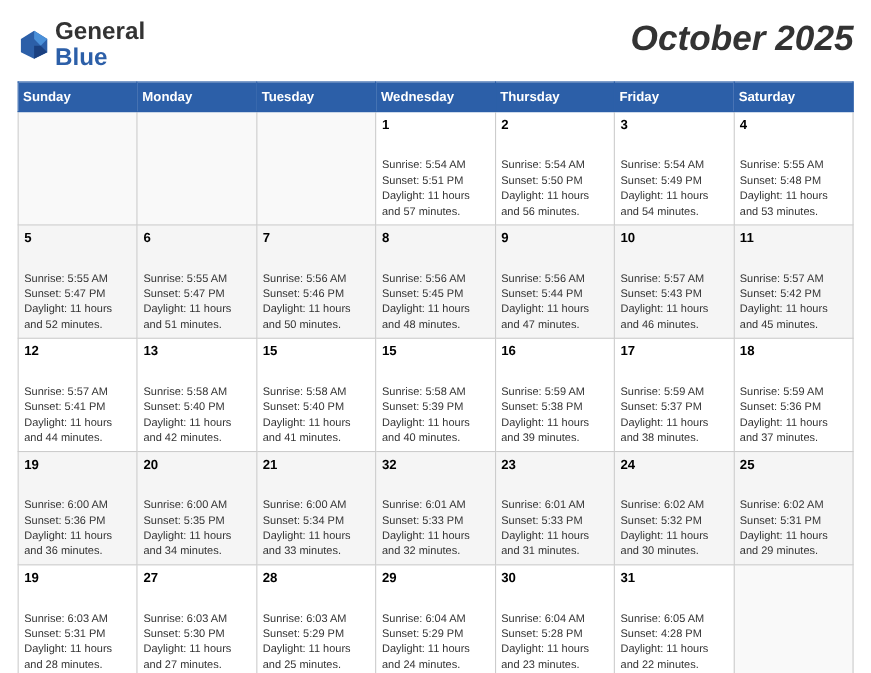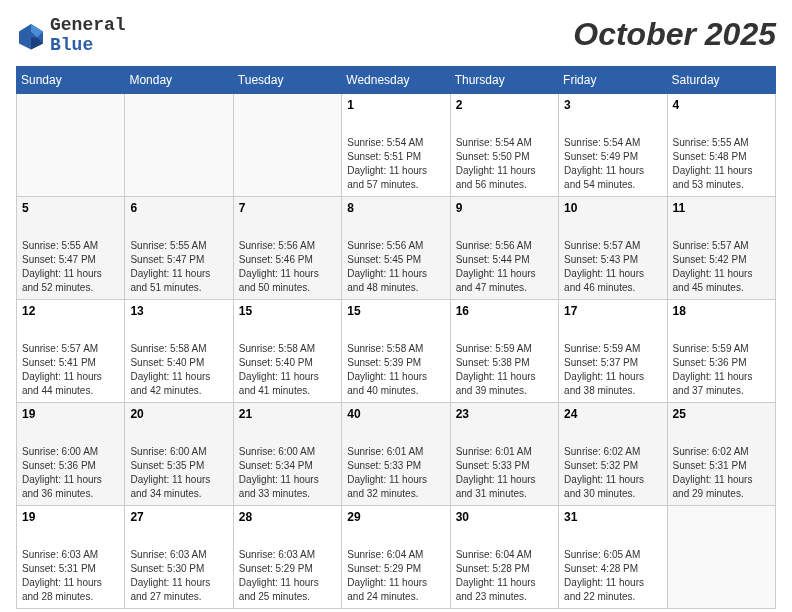--- a/index.html
+++ b/index.html
@@ -14,24 +14,23 @@
       display: flex;
       align-items: flex-start;
       justify-content: space-between;
       margin-bottom: 10px;
     }
     .logo {
       display: flex;
       align-items: center;
     }
     .logo-text {
-      font-size: 18px;
+      font-size: 22px;
       font-weight: bold;
       line-height: 1.1;
-      font-family: Liberation Mono, monospace;
     }
     .logo-general { color: #333; }
     .logo-blue { color: #2c5fa8; }
     .logo-icon {
       width: 30px;
       height: 30px;
       margin-right: 4px;
     }
     .title-block {
       text-align: right;
@@ -50,21 +49,21 @@
       width: 100%;
       border-collapse: collapse;
       font-size: 10.5px;
     }
     thead tr th {
       background-color: #2c5fa8;
       color: #fff;
       padding: 6px 4px;
       text-align: left;
       font-size: 12px;
-      font-weight: normal;
+      font-weight: bold;
       border: 1px solid #2c5fa8;
     }
     tbody tr td {
       border: 1px solid #ccc;
       vertical-align: top;
       padding: 4px 5px;
       height: 90px;
       width: 108px;
       background: #fff;
     }
@@ -248,21 +247,21 @@
 Sunset: 5:35 PM
 Daylight: 11 hours and 34 minutes.</div>
         </td>
         <td>
           <span class="day-num">21</span>
           <div class="day-info" style="white-space: pre-line;">Sunrise: 6:00 AM
 Sunset: 5:34 PM
 Daylight: 11 hours and 33 minutes.</div>
         </td>
         <td>
-          <span class="day-num">40</span>
+          <span class="day-num">32</span>
           <div class="day-info" style="white-space: pre-line;">Sunrise: 6:01 AM
 Sunset: 5:33 PM
 Daylight: 11 hours and 32 minutes.</div>
         </td>
         <td>
           <span class="day-num">23</span>
           <div class="day-info" style="white-space: pre-line;">Sunrise: 6:01 AM
 Sunset: 5:33 PM
 Daylight: 11 hours and 31 minutes.</div>
         </td>

